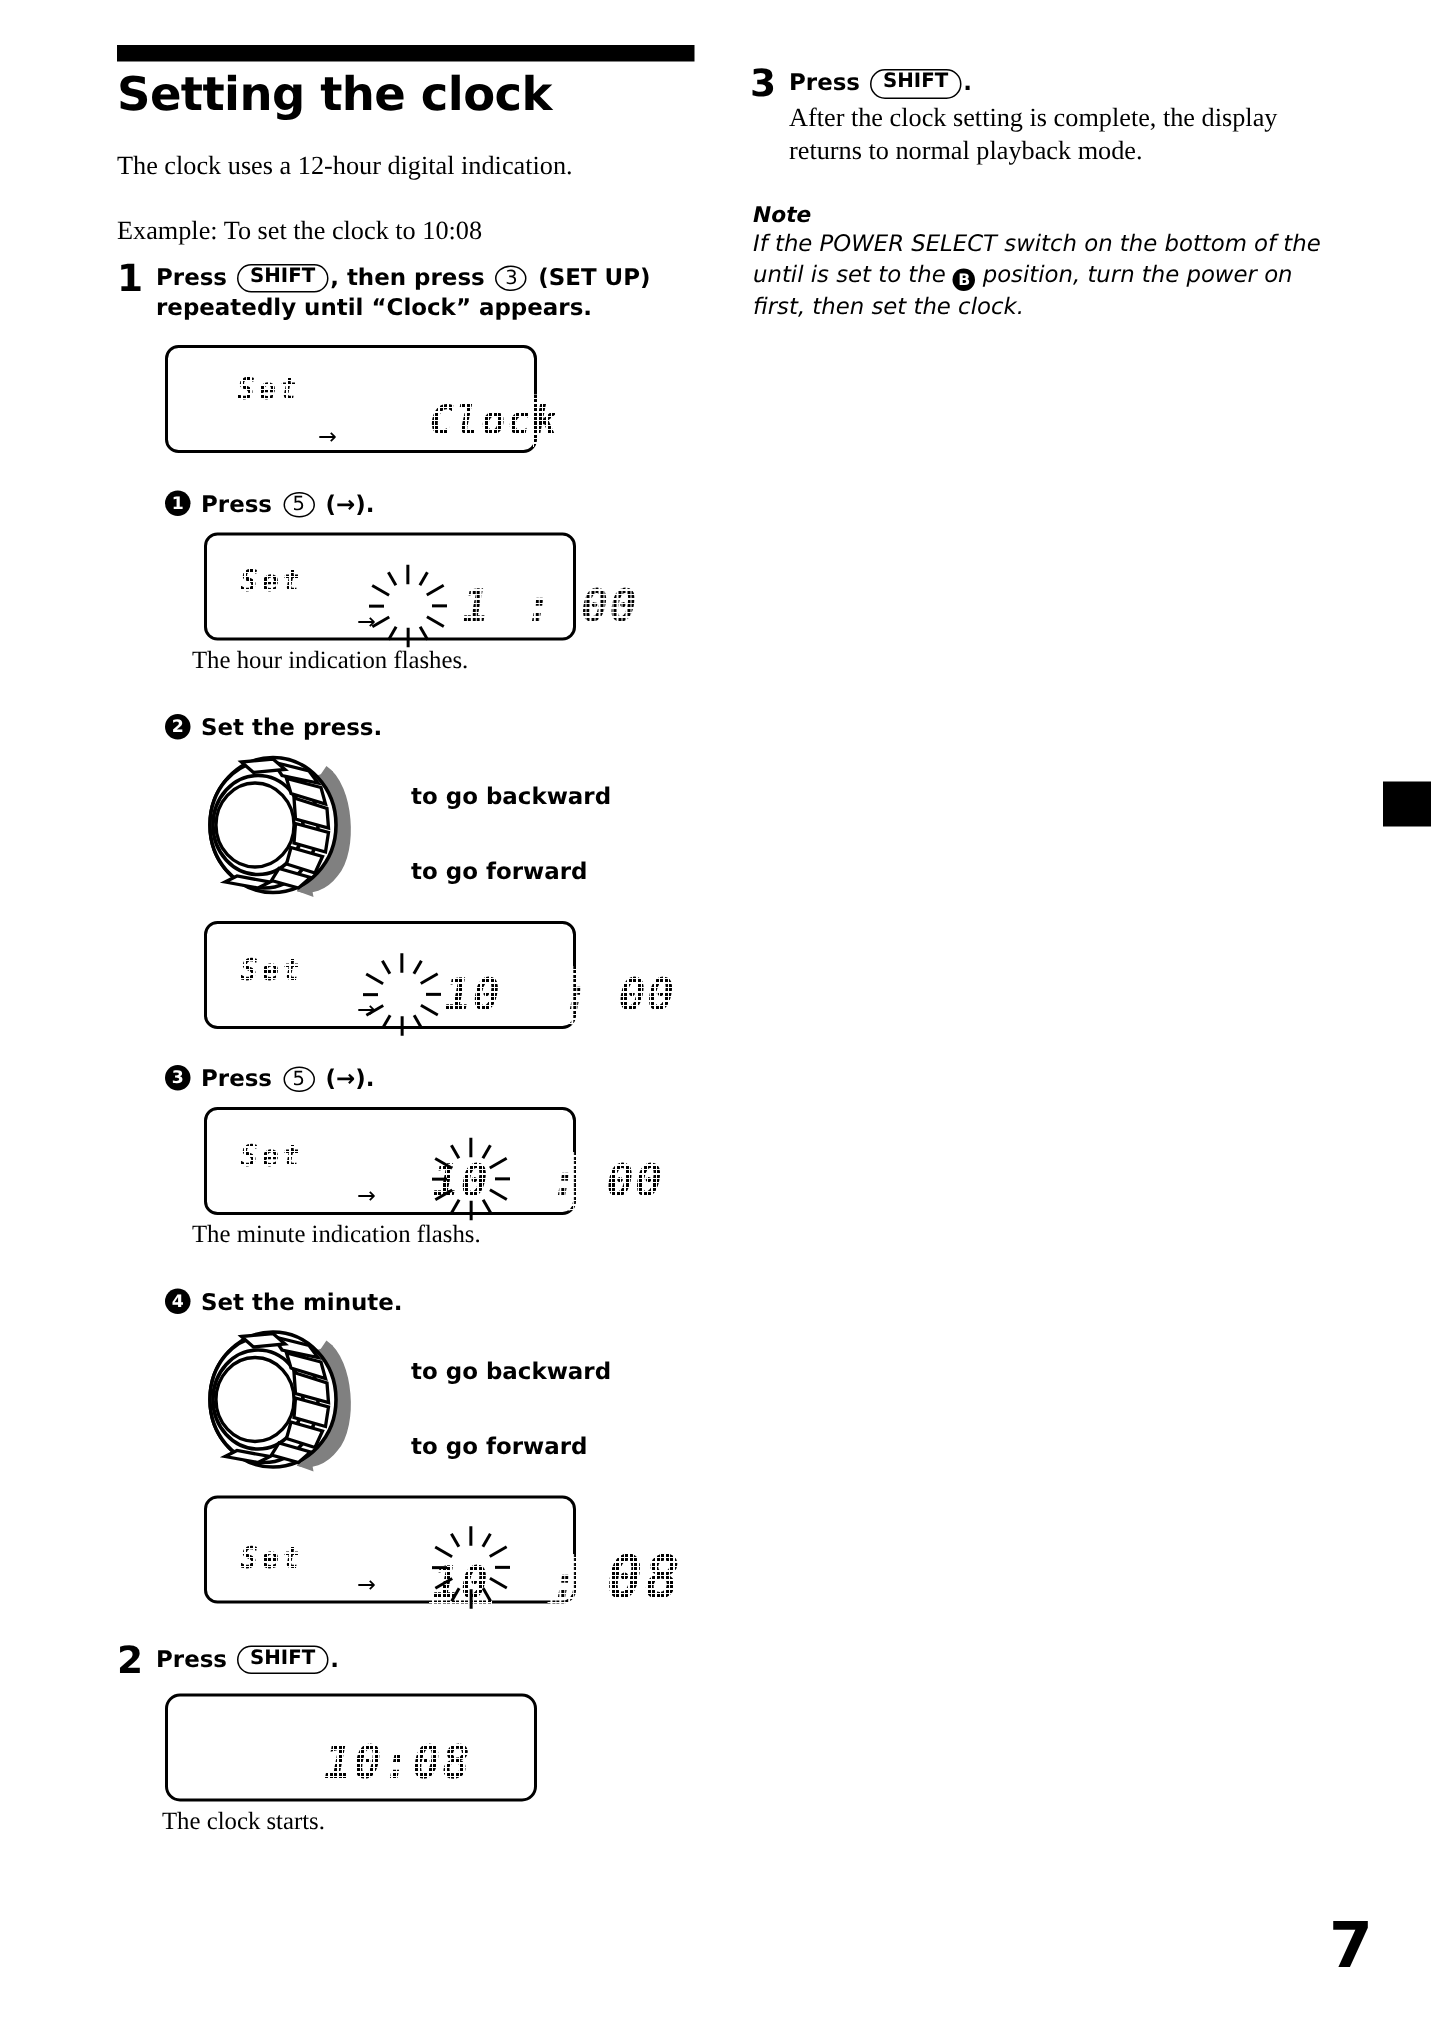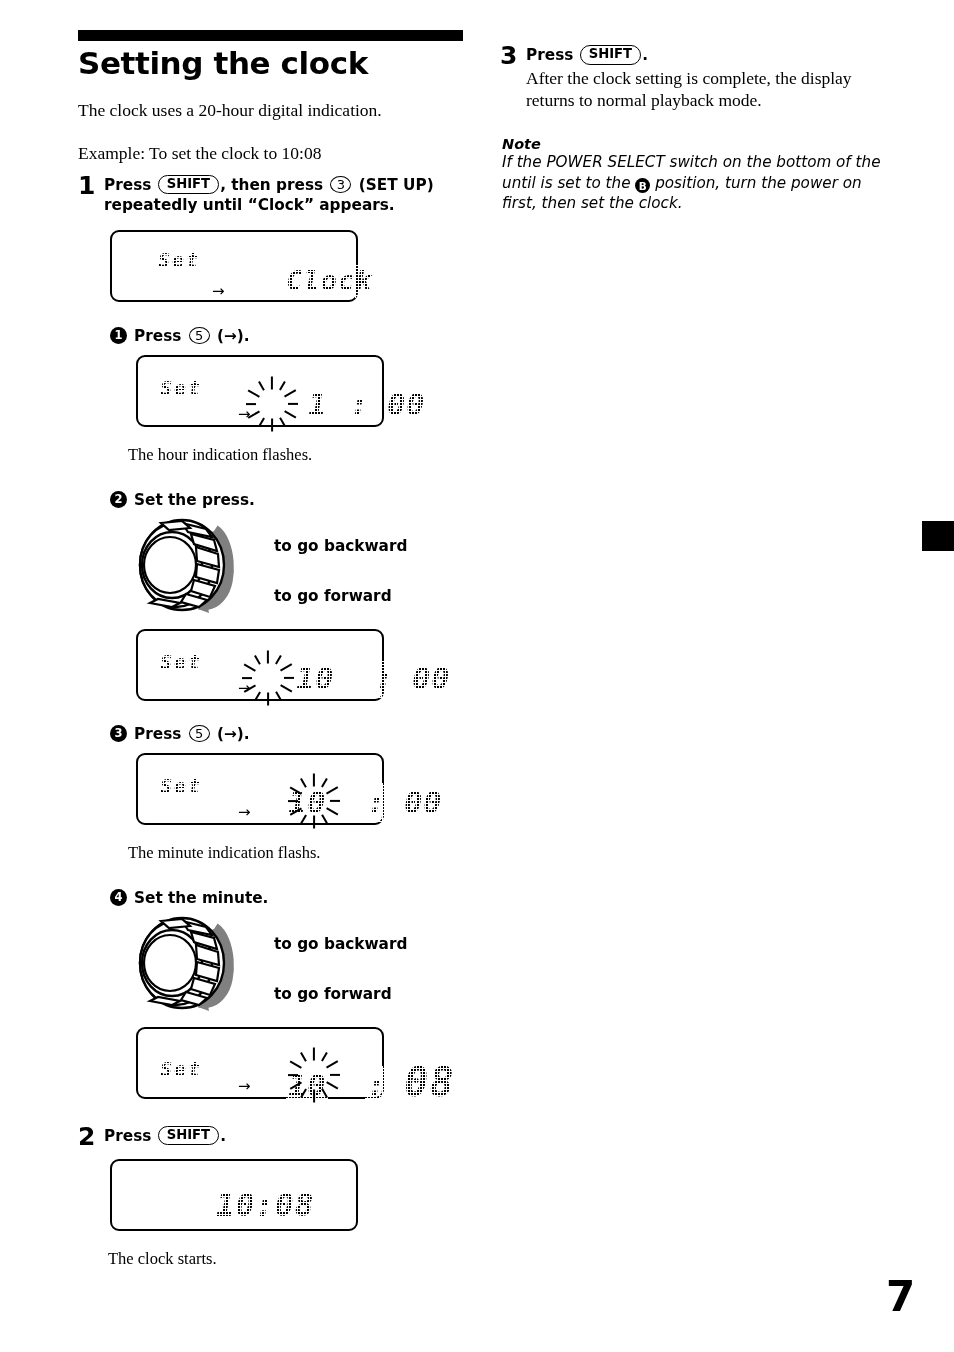--- a/index.html
+++ b/index.html
@@ -170,21 +170,21 @@
     position:absolute;
     left:50%; top:50%;
     width:2.2px;
     background:#000;
     transform-origin: 50% 50%;
   }
 
   .caption {
     font-family:"Liberation Serif", serif;
     font-size:16.5px;
-    margin-top:18px;
+    margin-top:3px;
   }
 
   
   .dial-wrap { position:relative; }
   .dial-label {
     position:absolute;
     font-family:"DejaVu Sans", sans-serif;
     font-weight:700;
     font-size:15.3px;
     white-space:nowrap;
@@ -237,21 +237,21 @@
 </head>
 <body>
 
 <div class="page">
 
   <div class="col-left">
 
     <div class="rule"></div>
     <h1 class="title">Setting the clock</h1>
 
-    <p class="intro">The clock uses a 20-hour digital indication.</p>
+    <p class="intro">The clock uses a 12-hour digital indication.</p>
     <p class="example">Example: To set the clock to 10:08</p>
 
     <div class="step">
       <div class="step-num">1</div>
       <div class="step-body">
         <span>Press</span>
         <span class="key">SHIFT</span><span>, then press</span>
         <span class="keynum">3</span>
         <span>(SET UP)</span><br>
         <span>repeatedly until “Clock” appears.</span>
@@ -430,21 +430,21 @@
     </div>
 
     <div class="step" style="margin-top:24px;">
       <div class="step-num">2</div>
       <div class="step-body">
         <span>Press</span>
         <span class="key">SHIFT</span><span>.</span>
       </div>
     </div>
 
-    <div class="lcd" style="margin:10px 0 0 32px; width:248px; height:72px;">
+    <div class="lcd" style="margin:10px 0 0 32px; width:248px; height:72px;border-radius:10px;">
       <span class="lcd-big dotmask" style="left:104px; top:26px; font-size:31px;">10:08</span>
     </div>
     <div class="caption" style="margin-left:30px;">The clock starts.</div>
 
   </div>
 
   <div class="col-right">
 
     <div class="step">
       <div class="step-num">3</div>

